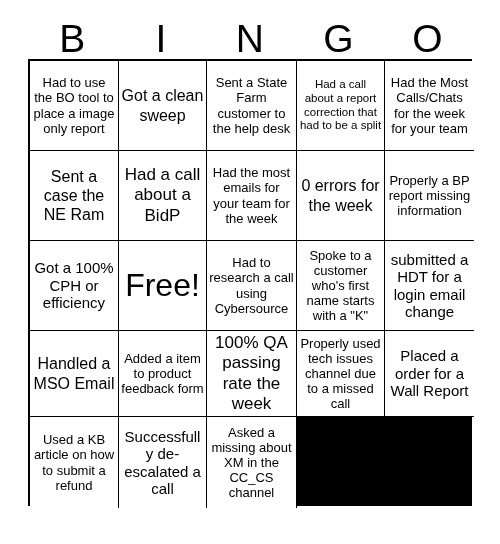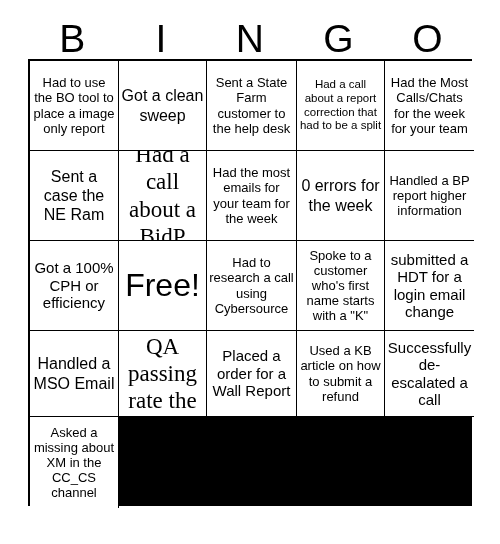--- a/index.html
+++ b/index.html
@@ -86,21 +86,21 @@
     line-height: 1.12;
     word-wrap: break-word;
     overflow-wrap: break-word;
     hyphens: none;
   }
 
   
   .sz-xs .cell-text { font-size: 11.5px; line-height: 1.18; }
   .sz-s  .cell-text { font-size: 13px;   line-height: 1.16; }
   .sz-m  .cell-text { font-size: 15px;   line-height: 1.16; }
-  .sz-l  .cell-text { font-size: 23px; line-height: 1.18; font-family: Liberation Serif, serif; }
+  .sz-l  .cell-text { font-size: 17px; line-height: 1.18; }
   .sz-xl .cell-text { font-size: 16px;   line-height: 1.2; }
   .sz-free .cell-text { font-size: 32px; line-height: 1.1; }
 </style>
 </head>
 <body>
 
 <div id="card">
 
   <div id="bingo-header">
     <div class="bingo-letter">B</div>
@@ -132,42 +132,48 @@
       <div class="bingo-cell sz-l">
         <span class="cell-text">Had a call about a BidP</span>
       </div>
       <div class="bingo-cell sz-s">
         <span class="cell-text">Had the most emails for your team for the week</span>
       </div>
       <div class="bingo-cell sz-xl">
         <span class="cell-text">0 errors for the week</span>
       </div>
       <div class="bingo-cell sz-s">
-        <span class="cell-text">Handled a BP report higher information</span>
+        <span class="cell-text">Properly a BP report missing information</span>
       </div>
       <div class="bingo-cell sz-m">
         <span class="cell-text">Got a 100% CPH or efficiency</span>
       </div>
       <div class="bingo-cell sz-free">
         <span class="cell-text">Free!</span>
       </div>
       <div class="bingo-cell sz-s">
         <span class="cell-text">Had to research a call using Cybersource</span>
       </div>
       <div class="bingo-cell sz-s">
         <span class="cell-text">Spoke to a customer who's first name starts with a "K"</span>
       </div>
       <div class="bingo-cell sz-m">
         <span class="cell-text">submitted a HDT for a login email change</span>
       </div>
       <div class="bingo-cell sz-xl">
         <span class="cell-text">Handled a MSO Email</span>
       </div>
+      <div class="bingo-cell sz-s">
+        <span class="cell-text">Added a item to product feedback form</span>
+      </div>
       <div class="bingo-cell sz-l">
         <span class="cell-text">100% QA passing rate the week</span>
+      </div>
+      <div class="bingo-cell sz-s">
+        <span class="cell-text">Properly used tech issues channel due to a missed call</span>
       </div>
       <div class="bingo-cell sz-m">
         <span class="cell-text">Placed a order for a Wall Report</span>
       </div>
       <div class="bingo-cell sz-s">
         <span class="cell-text">Used a KB article on how to submit a refund</span>
       </div>
       <div class="bingo-cell sz-m">
         <span class="cell-text">Successfully de-escalated a call</span>
       </div>

